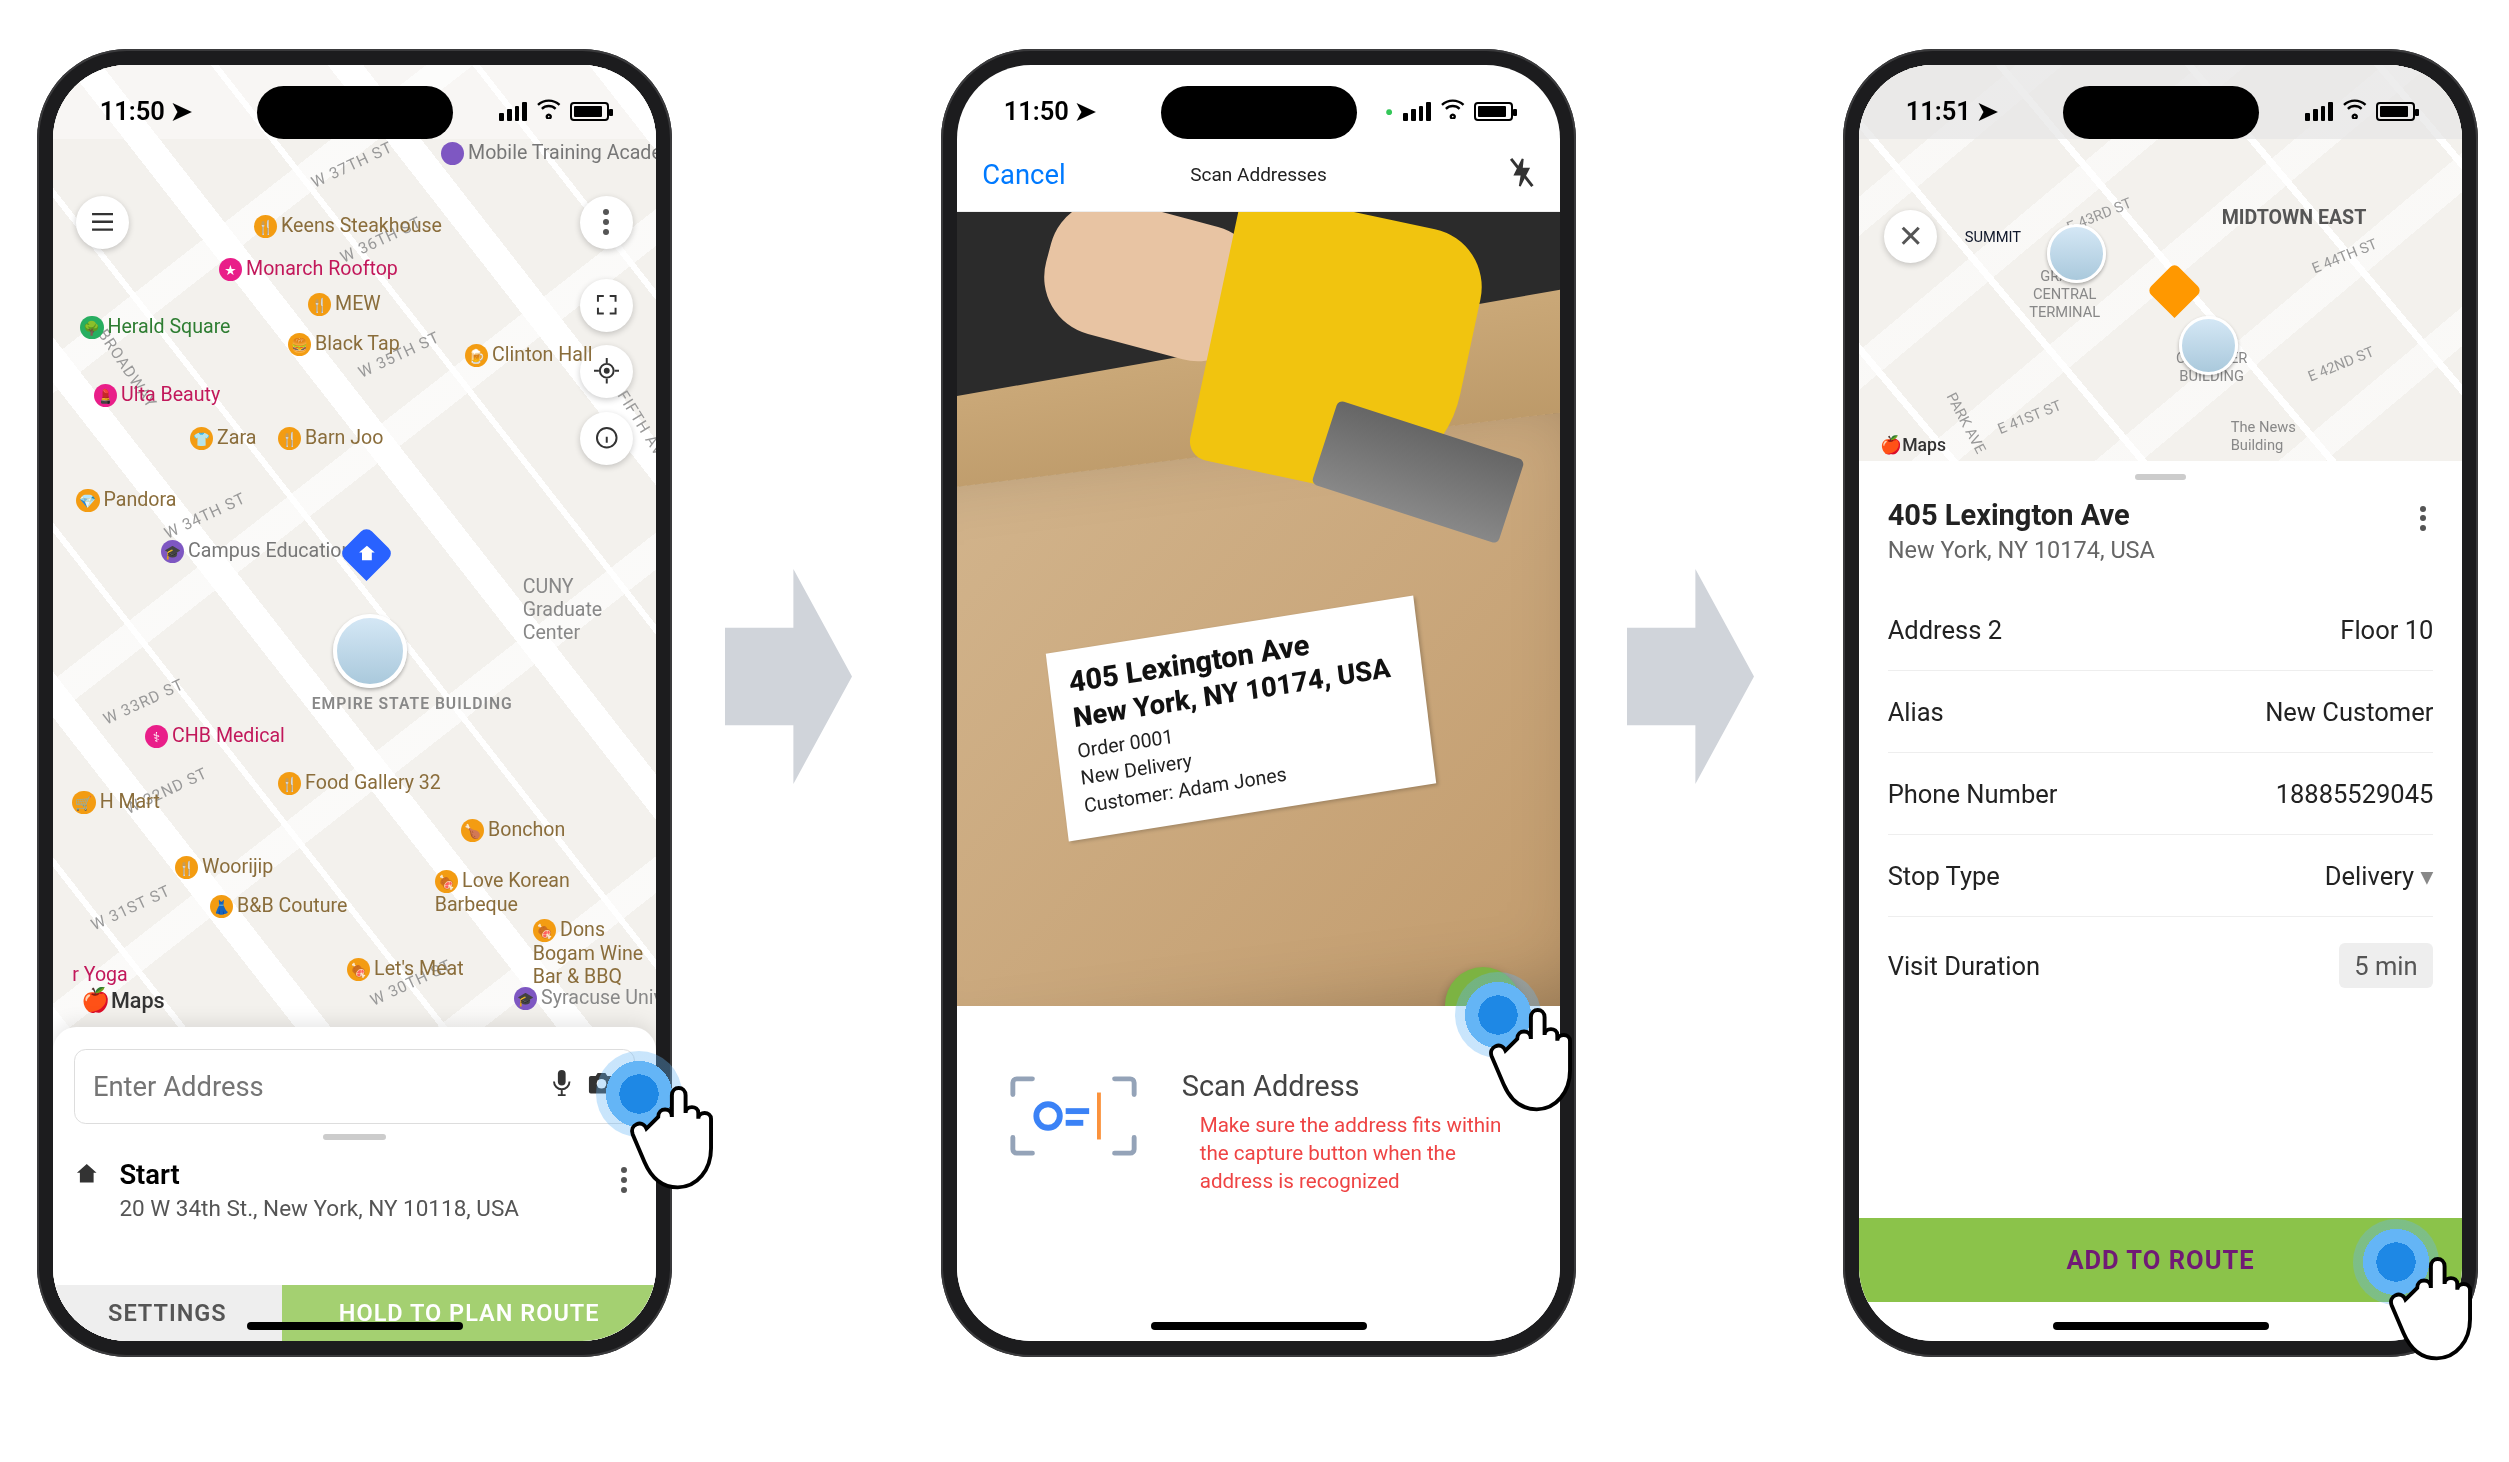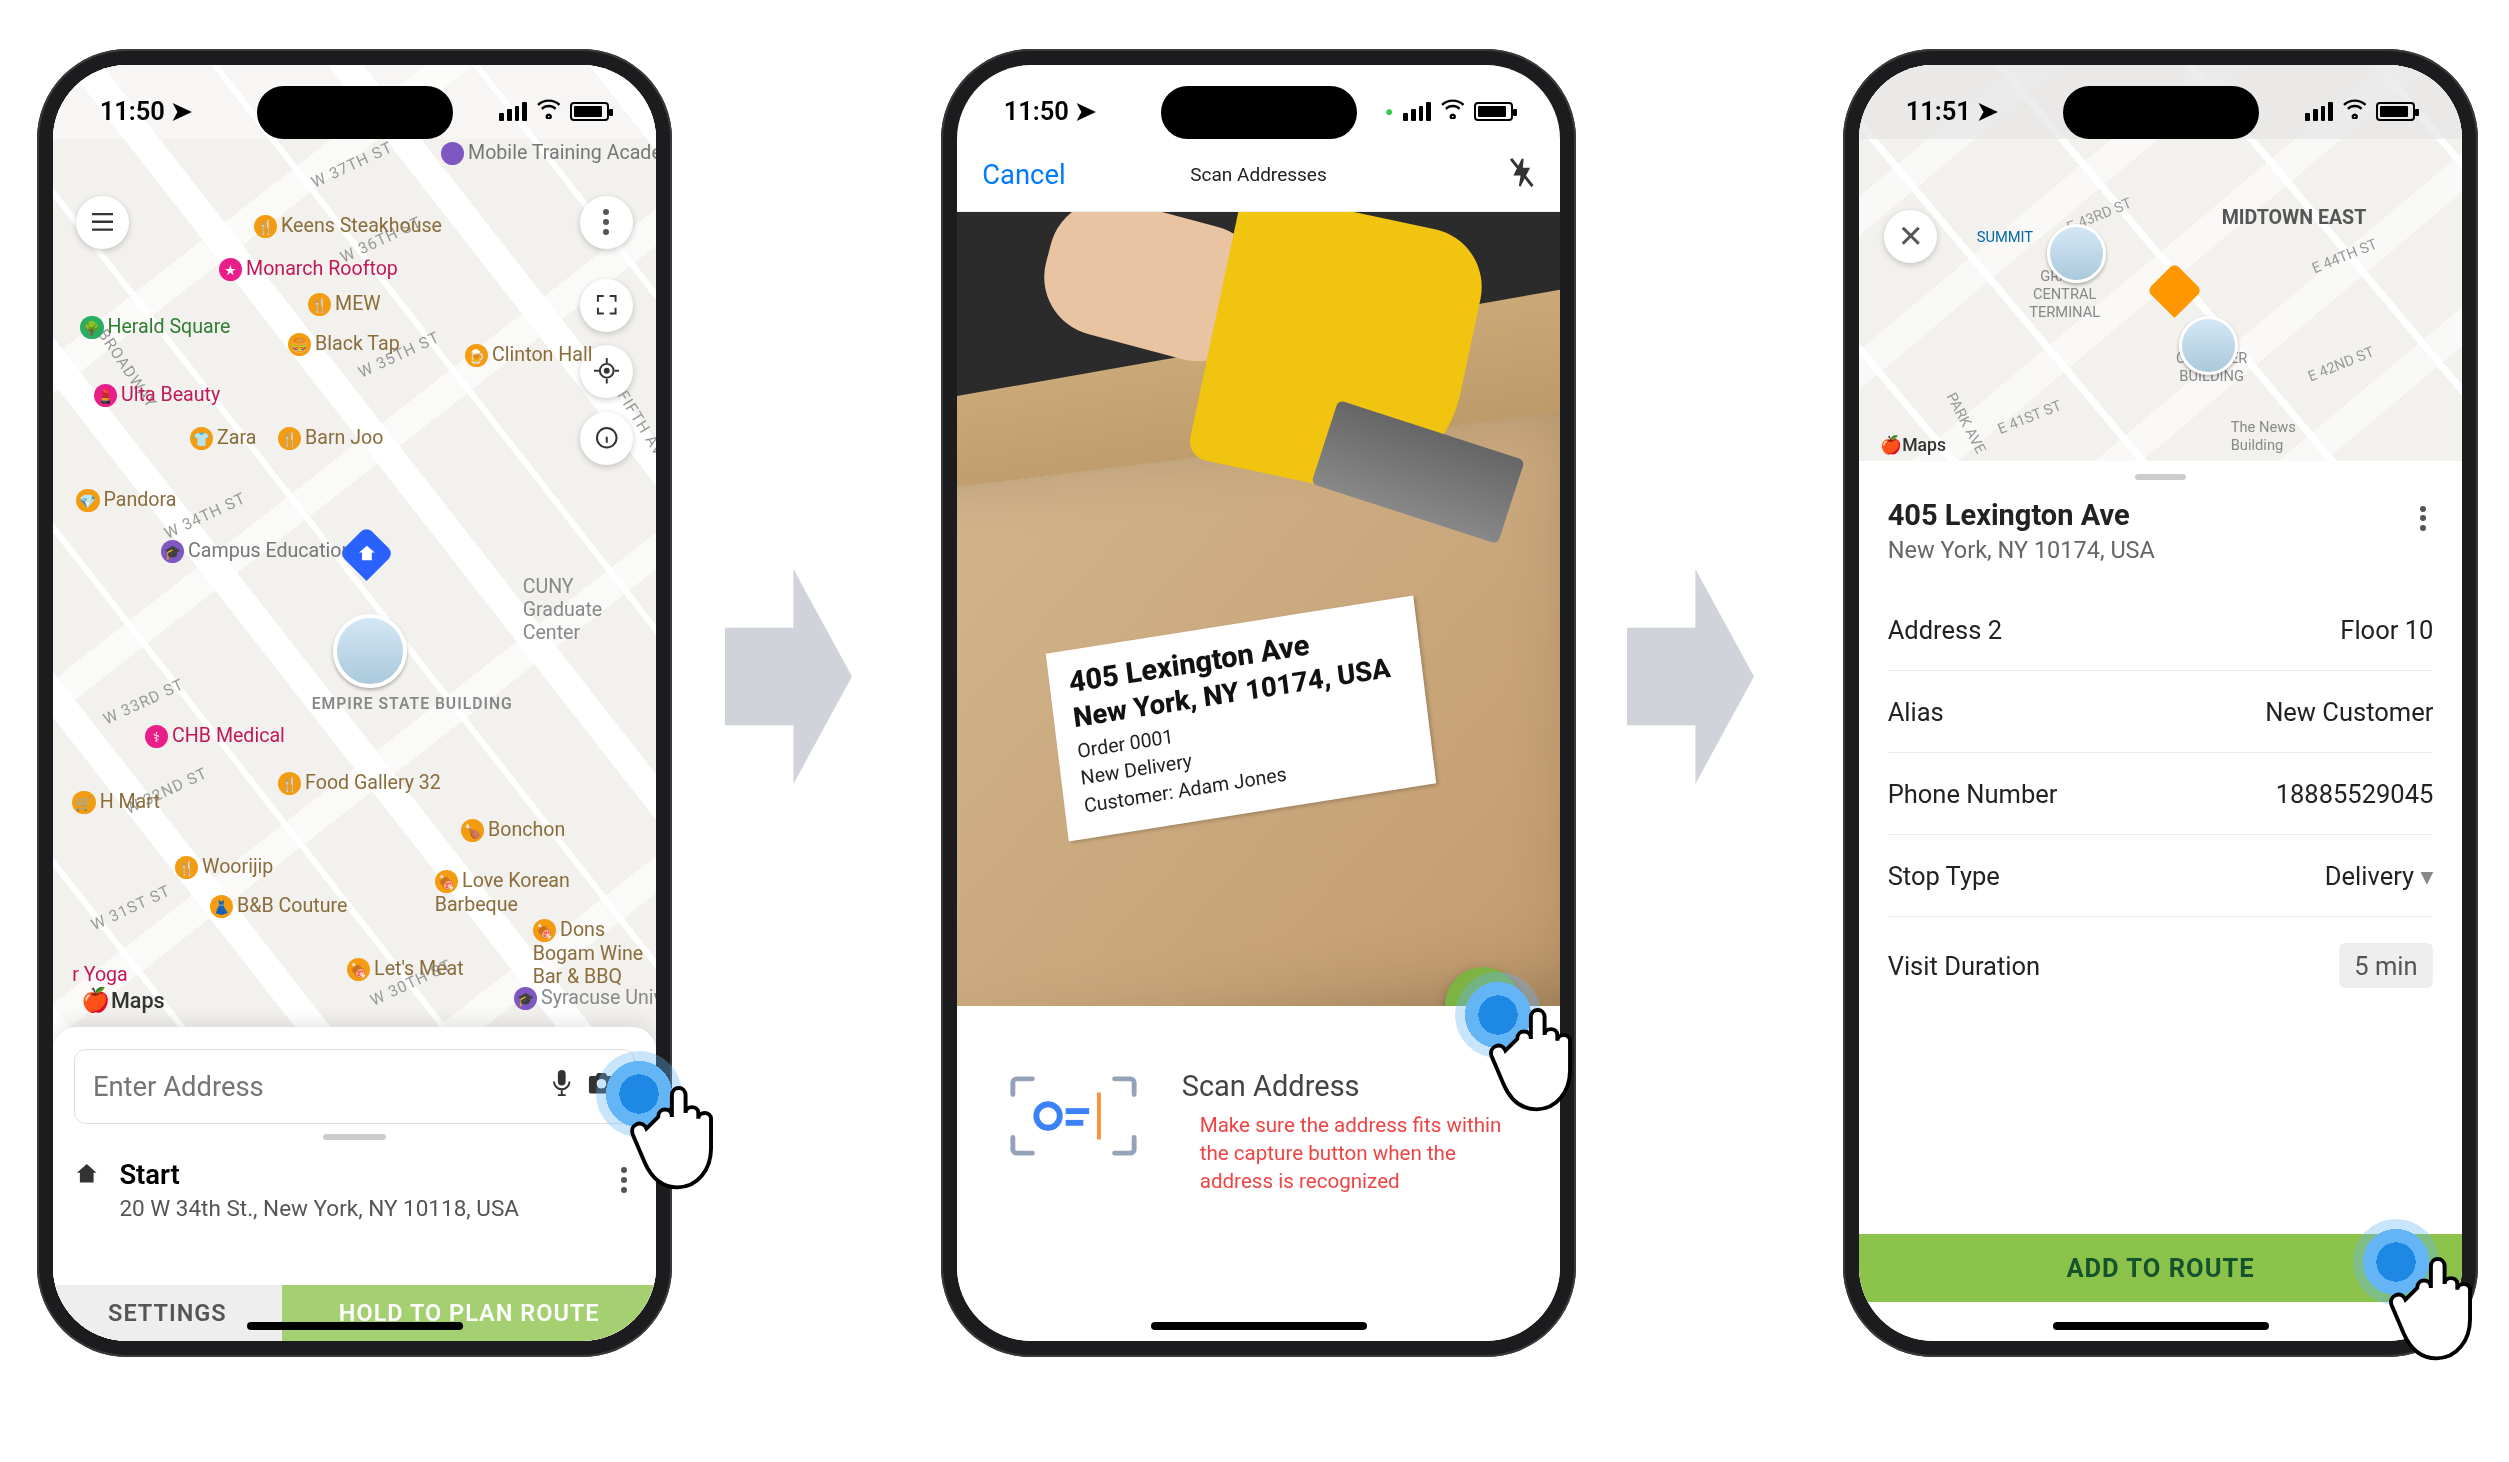--- a/index.html
+++ b/index.html
@@ -203,22 +203,22 @@
     margin: 0 29px; padding: 25.5px 0;
     display:flex; justify-content:space-between; align-items:center;
     border-bottom:1px solid #eee; font-size:25.5px;
   }
   .field-row .k { color:#222; }
   .field-row .v { color:#222; }
   .field-row .chip { background:#eee; padding:7.8px 15.7px; border-radius:5.9px; color:#555; }
   .field-row.noborder { border-bottom:none; }
 
   .add-btn {
-    position:absolute; left:0; right:0; bottom:39px; height:68px;
-    background:#8bc34a; color:#14532d; font-size:25.5px; font-weight:700;
+    position:absolute; left:0; right:0; bottom:39px; height:84px;
+    background:#8bc34a; color:#701a75; font-size:25.5px; font-weight:700;
     display:flex; align-items:center; justify-content:center; letter-spacing:1px;
   }
 
   .landmark-circle.small { width:59px; height:59px; border-width:3.9px; }
 
   .kebab { display:flex; flex-direction:column; gap:3.9px; padding:7.8px; }
   .kebab span { width:5.9px; height:5.9px; background:#555; border-radius:50%; }
 
   .signal-bars { display:inline-flex; align-items:flex-end; gap:2.9px; height:19.6px; }
   .signal-bars span { width:4.9px; background:#000; border-radius:1px; }
@@ -516,21 +516,21 @@
         </span>
         <span class="battery">
             <span class="fill"></span>
           </span>
       </div>
     </div>
 
     <div class="close-btn">✕</div>
 
     <div class="street3" style="top:141px; left:363px; font-weight:700; font-size:19.6px; color:#555">MIDTOWN EAST</div>
-    <div class="street3" style="top:163px; left:118px; color:#0369a1">SUMMIT</div>
+    <div class="street3" style="top:163px; left:106px; color:#0f172a">SUMMIT</div>
     <div class="street3" style="top:202px; left:167px; color:#888; max-width:78px; white-space:normal; text-align:center">GRAND CENTRAL TERMINAL</div>
     <div class="street3" style="top:284px; left:314px; color:#888; max-width:78px; white-space:normal; text-align:center">CHRYSLER BUILDING</div>
     <div class="street3" style="top:353px; left:372px; color:#888; max-width:98px; white-space:normal">The News Building</div>
     <div class="street3" style="top:290px; left:447px; transform:rotate(-22deg)">E 42ND ST</div>
     <div class="street3" style="top:141px; left:206px; transform:rotate(-22deg)">E 43RD ST</div>
     <div class="street3" style="top:182px; left:451px; transform:rotate(-22deg)">E 44TH ST</div>
     <div class="street3" style="top:343px; left:137px; transform:rotate(-22deg)">E 41ST ST</div>
     <div class="street3" style="top:349px; left:74px; transform:rotate(62deg)">PARK AVE</div>
 
     <div class="landmark-circle small" style="top:159px; left:188px"></div>

